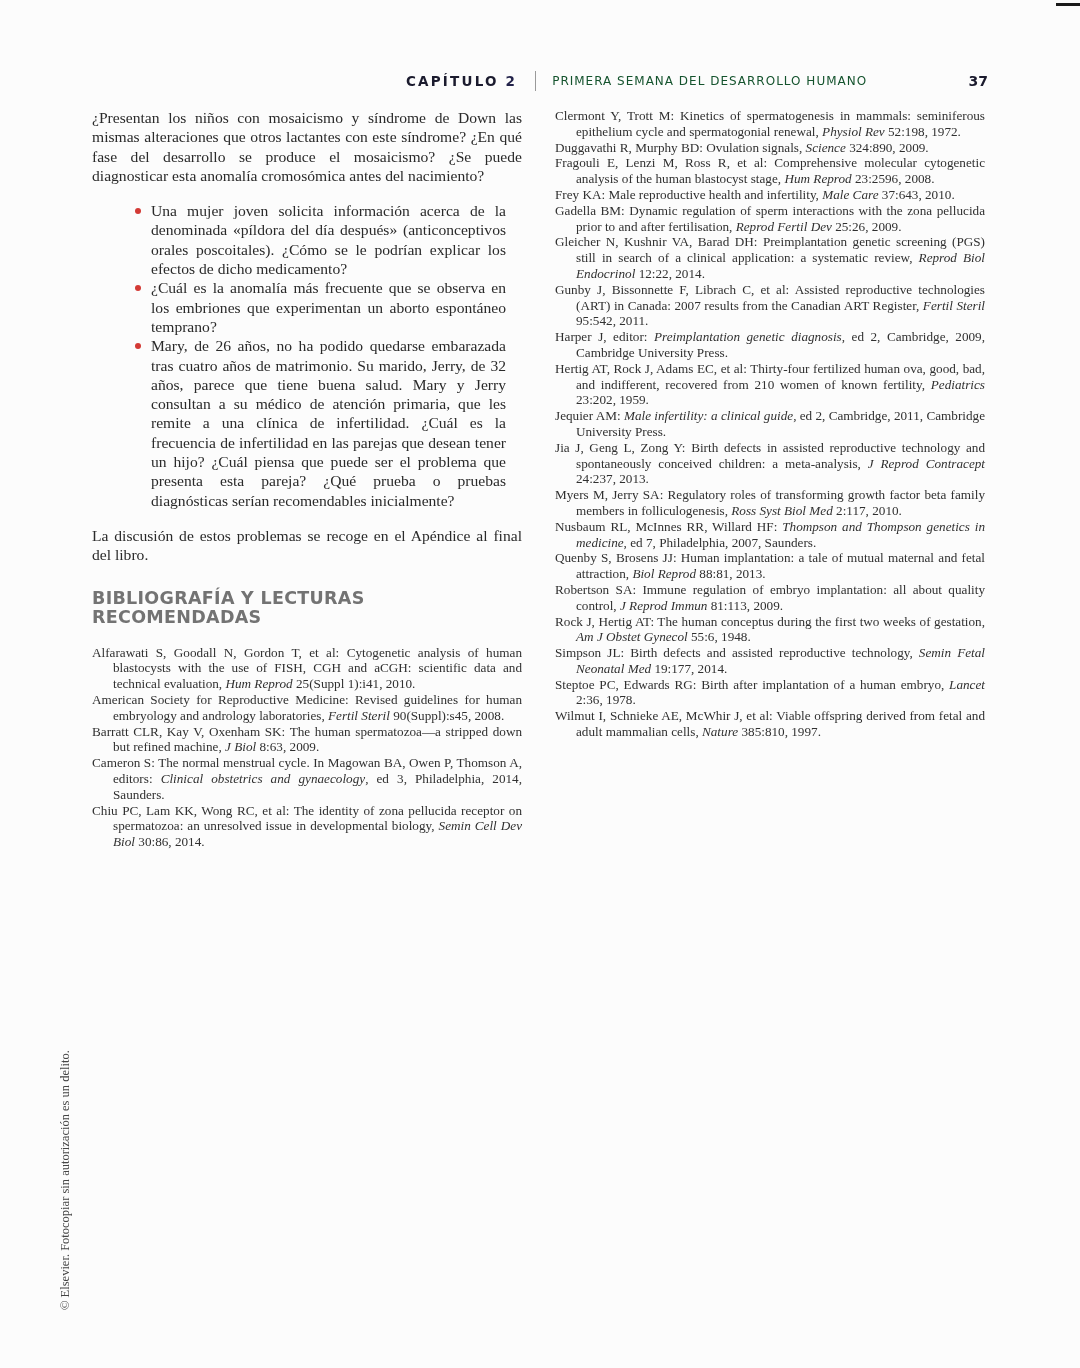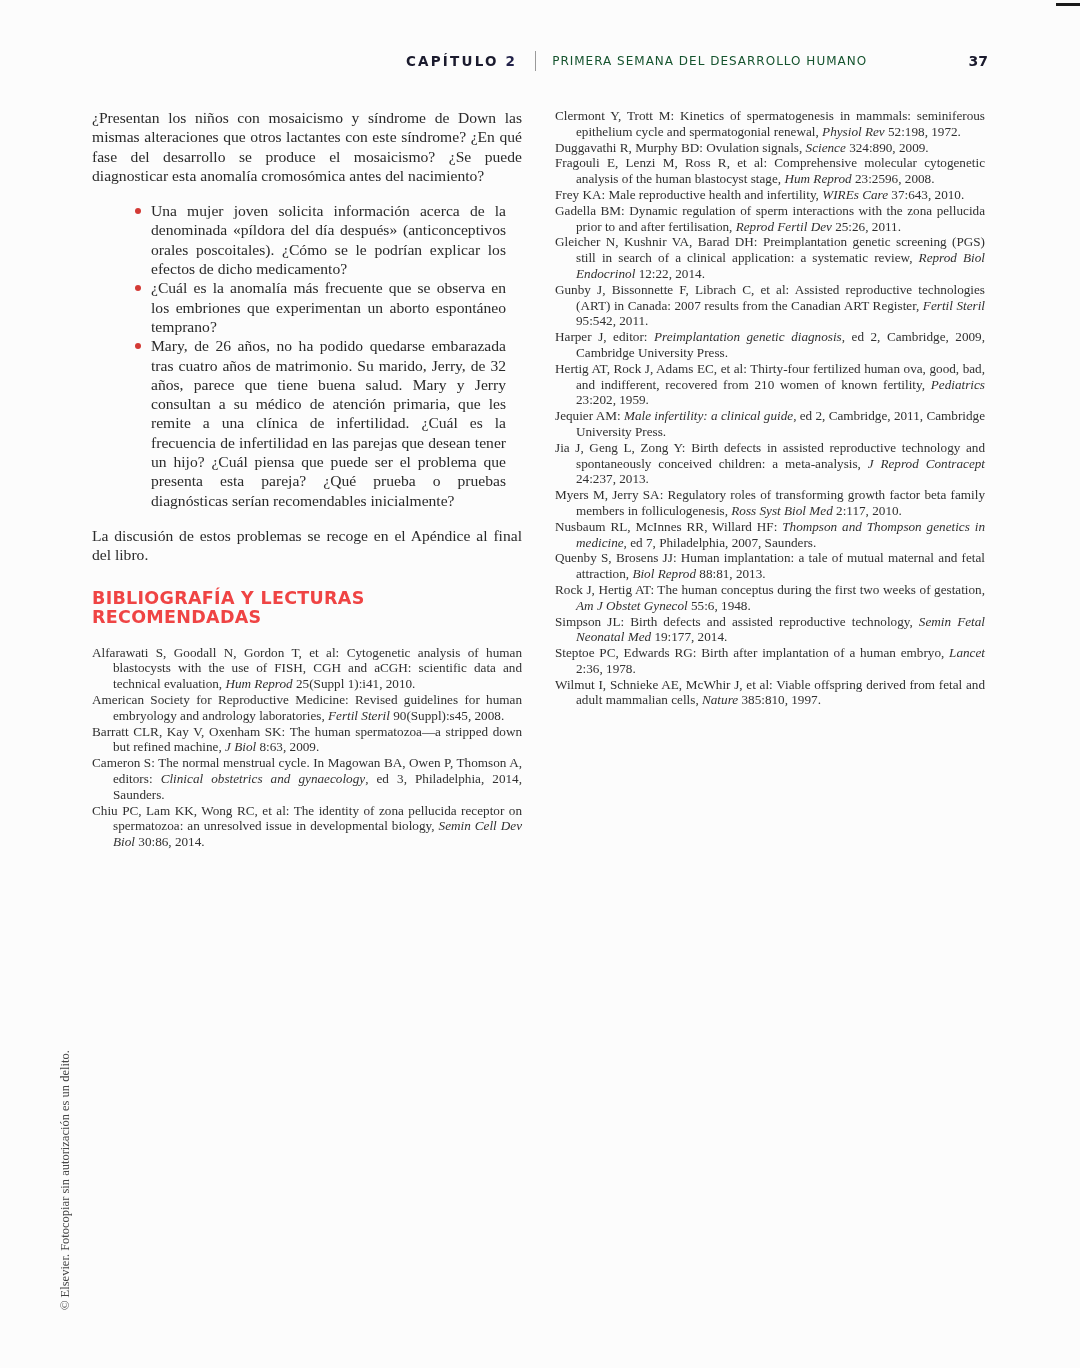--- a/index.html
+++ b/index.html
@@ -3,21 +3,21 @@
 <meta charset="utf-8">
 <style>
   html, body { margin: 0; padding: 0; }
   body {
     width: 1080px; height: 1368px; position: relative; overflow: hidden;
     background: #fcfcfc; color: #2a2a2a;
     font-family: "Liberation Serif", "DejaVu Serif", serif;
   }
   .corner-mark { position: absolute; top: 3px; right: 0; width: 24px; height: 3px; background: #1a1a1a; }
   .running-header {
-    position: absolute; top: 50px; left: 406px; width: 582px; height: 22px;
+    position: absolute; top: 70px; left: 406px; width: 582px; height: 22px;
     display: flex; align-items: center;
     font-family: "DejaVu Sans", "Liberation Sans", sans-serif;
   }
   .chapter-label { font-weight: bold; font-size: 13.5px; letter-spacing: 2.2px; color: #1b1b2e; }
   .chapter-num { color: #23234a; }
   .header-divider { width: 1px; height: 20px; background: #9a9a9a; margin: 0 16px 0 18px; }
   .chapter-title { font-size: 12px; letter-spacing: 1px; color: #14532d; flex: 1; }
   .page-number { font-weight: bold; font-size: 14px; color: #1b1b2e; }
 
   .col-left { position: absolute; top: 108px; left: 92px; width: 430px; }
@@ -26,21 +26,21 @@
   .body-text { font-size: 15.6px; line-height: 19.3px; text-align: justify; }
   .q-cont { margin-left: 43px; }
   .bullets { list-style: none; margin: 16px; padding: 0; }
   .bullets li { position: relative; padding-left: 43px; text-align: justify; font-size: 15.6px; line-height: 19.3px; }
   .bullet-dot { position: absolute; left: 27px; top: 7px; width: 6px; height: 6px; border-radius: 50%; background: #d33a35; }
   .closing { margin-top: 10px; }
 
   .section-heading {
     margin: 24px 0 18px 0;
     font-family: "DejaVu Sans", "Liberation Sans", sans-serif;
-    font-weight: bold; font-size: 17.5px; line-height: 19px; color: #ef4444; letter-spacing: 0.3px;
+    font-weight: bold; font-size: 17.5px; line-height: 19px; color: #737373; letter-spacing: 0.3px;
   }
 
   .refs { margin: 0; padding: 0; list-style: none; }
   .refs li {
     font-size: 13.2px; line-height: 15.8px; text-align: justify;
     padding-left: 21px; text-indent: -21px; color: #303030;
   }
   .refs i { font-style: italic; }
 
   .side-note {
@@ -82,31 +82,32 @@
       <li><span>Cameron S: The normal menstrual cycle. In Magowan BA, Owen P, Thomson A, editors: </span><i>Clinical obstetrics and gynaecology</i><span>, ed 3, Philadelphia, 2014, Saunders.</span></li>
       <li><span>Chiu PC, Lam KK, Wong RC, et al: The identity of zona pellucida receptor on spermatozoa: an unresolved issue in developmental biology, </span><i>Semin Cell Dev Biol</i><span> 30:86, 2014.</span></li>
     </ul>
 </section>
 
 <section class="col-right">
   <ul class="refs" id="refs-right">
       <li><span>Clermont Y, Trott M: Kinetics of spermatogenesis in mammals: seminiferous epithelium cycle and spermatogonial renewal, </span><i>Physiol Rev</i><span> 52:198, 1972.</span></li>
       <li><span>Duggavathi R, Murphy BD: Ovulation signals, </span><i>Science</i><span> 324:890, 2009.</span></li>
       <li><span>Fragouli E, Lenzi M, Ross R, et al: Comprehensive molecular cytogenetic analysis of the human blastocyst stage, </span><i>Hum Reprod</i><span> 23:2596, 2008.</span></li>
-      <li><span>Frey KA: Male reproductive health and infertility, </span><i>WIREs Care</i><span> 37:643, 2010.</span></li>
-      <li><span>Gadella BM: Dynamic regulation of sperm interactions with the zona pellucida prior to and after fertilisation, </span><i>Reprod Fertil Dev</i><span> 25:26, 2011.</span></li>
+      <li><span>Frey KA: Male reproductive health and infertility, </span><i>Male Care</i><span> 37:643, 2010.</span></li>
+      <li><span>Gadella BM: Dynamic regulation of sperm interactions with the zona pellucida prior to and after fertilisation, </span><i>Reprod Fertil Dev</i><span> 25:26, 2009.</span></li>
       <li><span>Gleicher N, Kushnir VA, Barad DH: Preimplantation genetic screening (PGS) still in search of a clinical application: a systematic review, </span><i>Reprod Biol Endocrinol</i><span> 12:22, 2014.</span></li>
       <li><span>Gunby J, Bissonnette F, Librach C, et al: Assisted reproductive technologies (ART) in Canada: 2007 results from the Canadian ART Register, </span><i>Fertil Steril</i><span> 95:542, 2011.</span></li>
       <li><span>Harper J, editor: </span><i>Preimplantation genetic diagnosis</i><span>, ed 2, Cambridge, 2009, Cambridge University Press.</span></li>
       <li><span>Hertig AT, Rock J, Adams EC, et al: Thirty-four fertilized human ova, good, bad, and indifferent, recovered from 210 women of known fertility, </span><i>Pediatrics</i><span> 23:202, 1959.</span></li>
       <li><span>Jequier AM: </span><i>Male infertility: a clinical guide</i><span>, ed 2, Cambridge, 2011, Cambridge University Press.</span></li>
       <li><span>Jia J, Geng L, Zong Y: Birth defects in assisted reproductive technology and spontaneously conceived children: a meta-analysis, </span><i>J Reprod Contracept</i><span> 24:237, 2013.</span></li>
       <li><span>Myers M, Jerry SA: Regulatory roles of transforming growth factor beta family members in folliculogenesis, </span><i>Ross Syst Biol Med</i><span> 2:117, 2010.</span></li>
       <li><span>Nusbaum RL, McInnes RR, Willard HF: </span><i>Thompson and Thompson genetics in medicine</i><span>, ed 7, Philadelphia, 2007, Saunders.</span></li>
       <li><span>Quenby S, Brosens JJ: Human implantation: a tale of mutual maternal and fetal attraction, </span><i>Biol Reprod</i><span> 88:81, 2013.</span></li>
+      <li><span>Robertson SA: Immune regulation of embryo implantation: all about quality control, </span><i>J Reprod Immun</i><span> 81:113, 2009.</span></li>
       <li><span>Rock J, Hertig AT: The human conceptus during the first two weeks of gestation, </span><i>Am J Obstet Gynecol</i><span> 55:6, 1948.</span></li>
       <li><span>Simpson JL: Birth defects and assisted reproductive technology, </span><i>Semin Fetal Neonatal Med</i><span> 19:177, 2014.</span></li>
       <li><span>Steptoe PC, Edwards RG: Birth after implantation of a human embryo, </span><i>Lancet</i><span> 2:36, 1978.</span></li>
       <li><span>Wilmut I, Schnieke AE, McWhir J, et al: Viable offspring derived from fetal and adult mammalian cells, </span><i>Nature</i><span> 385:810, 1997.</span></li>
     </ul>
 </section>
 
 <div class="side-note">© Elsevier. Fotocopiar sin autorización es un delito.</div>
 
 </body></html>

